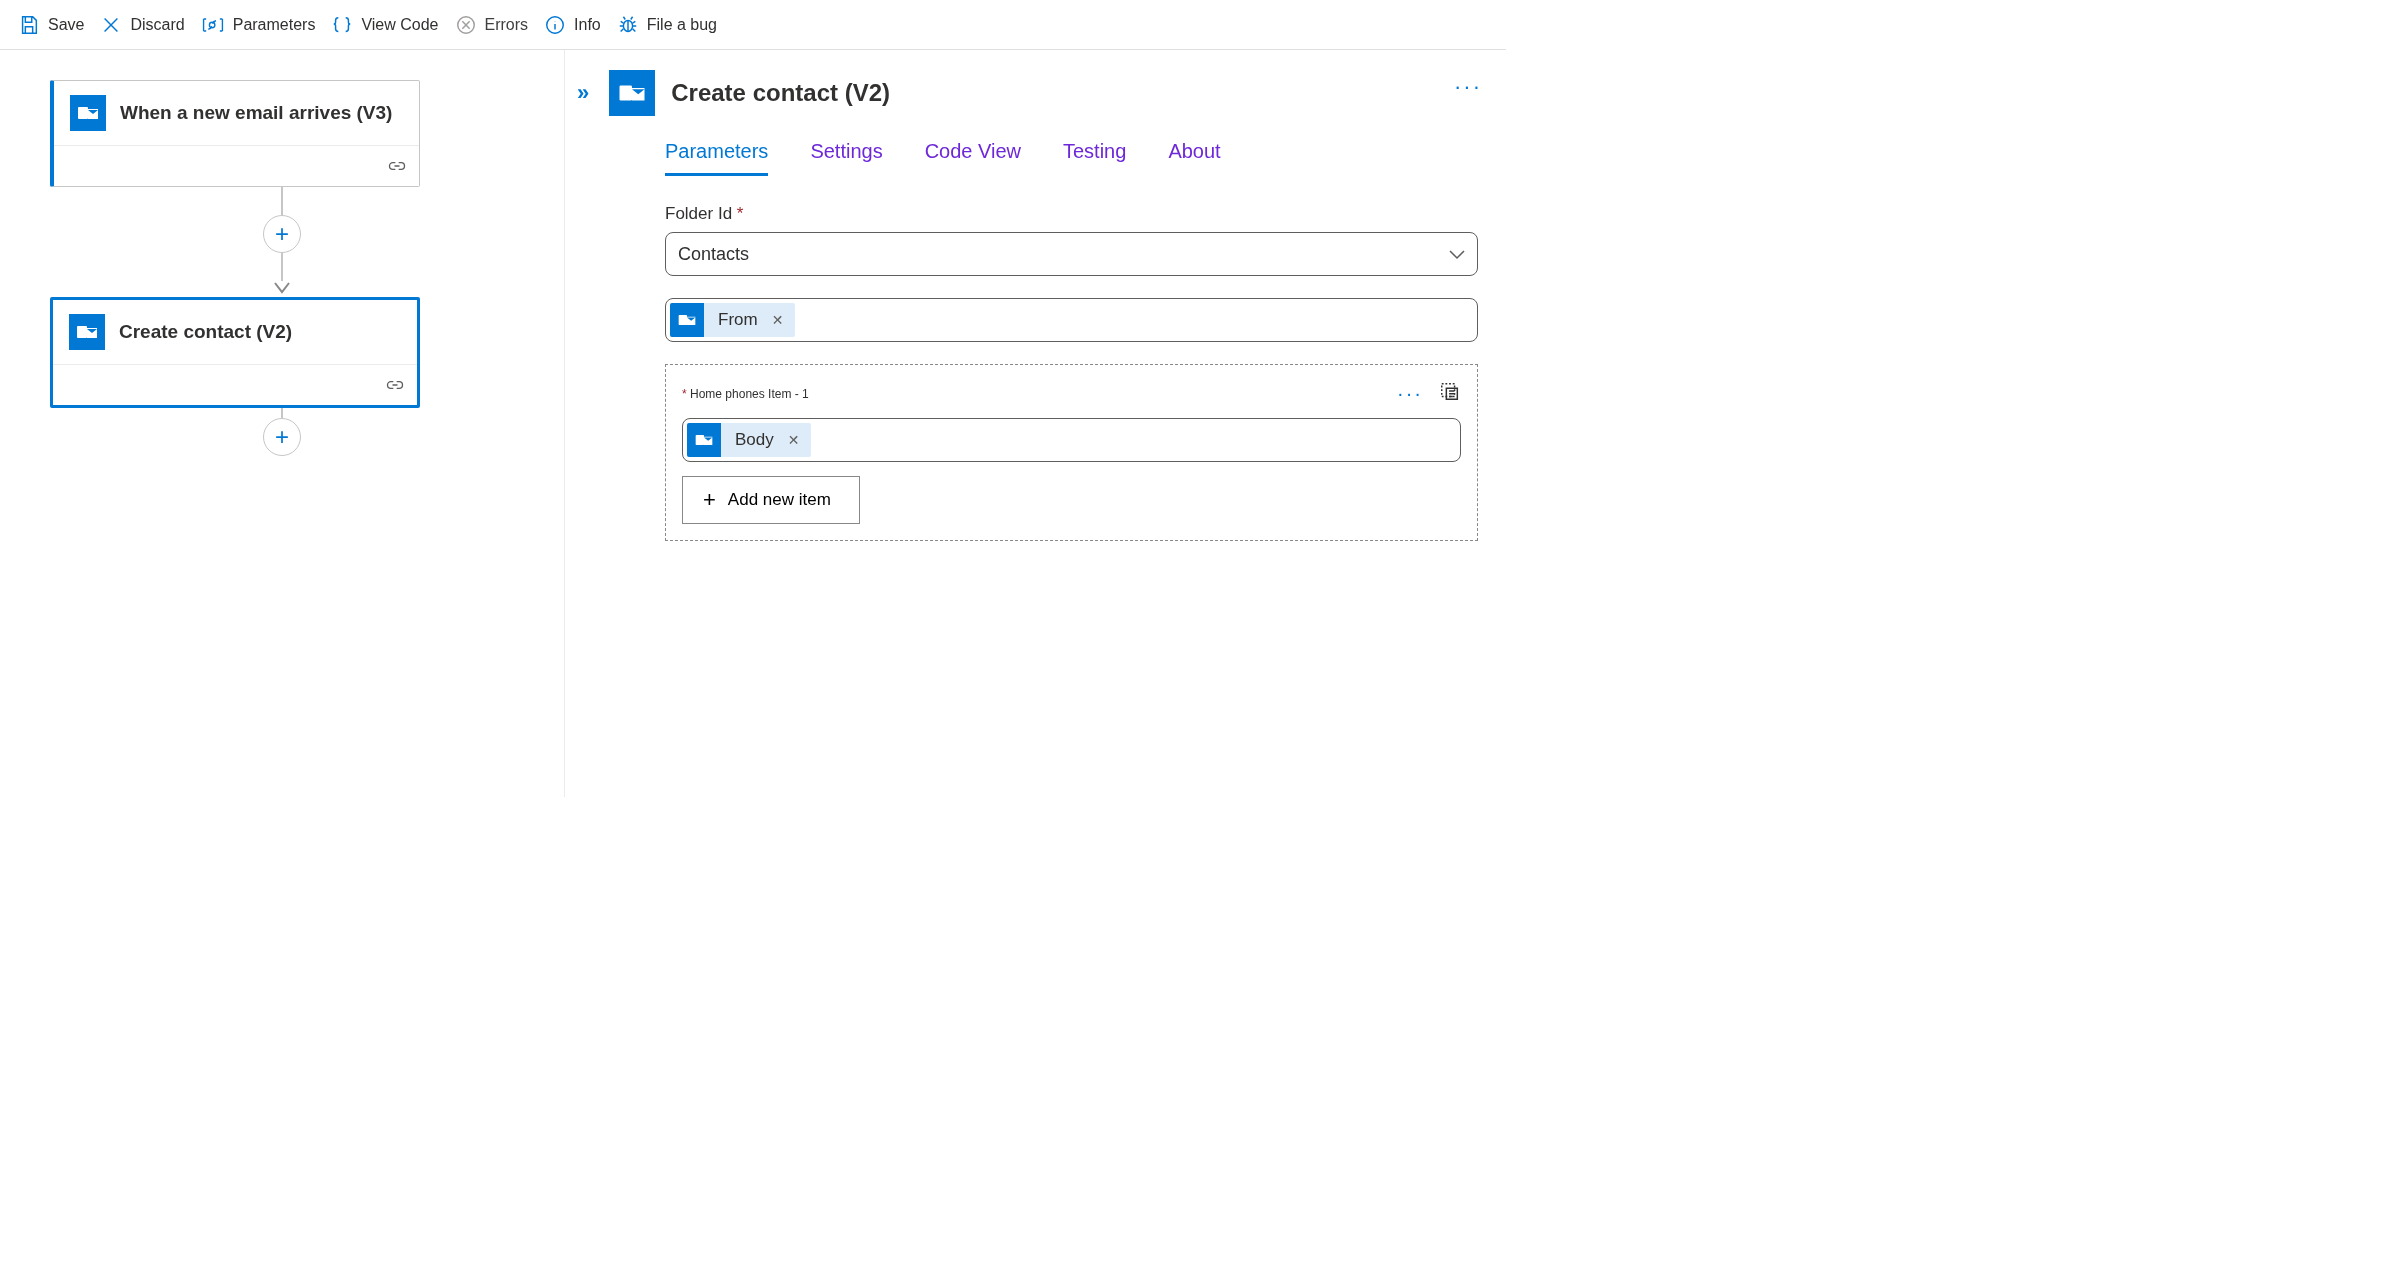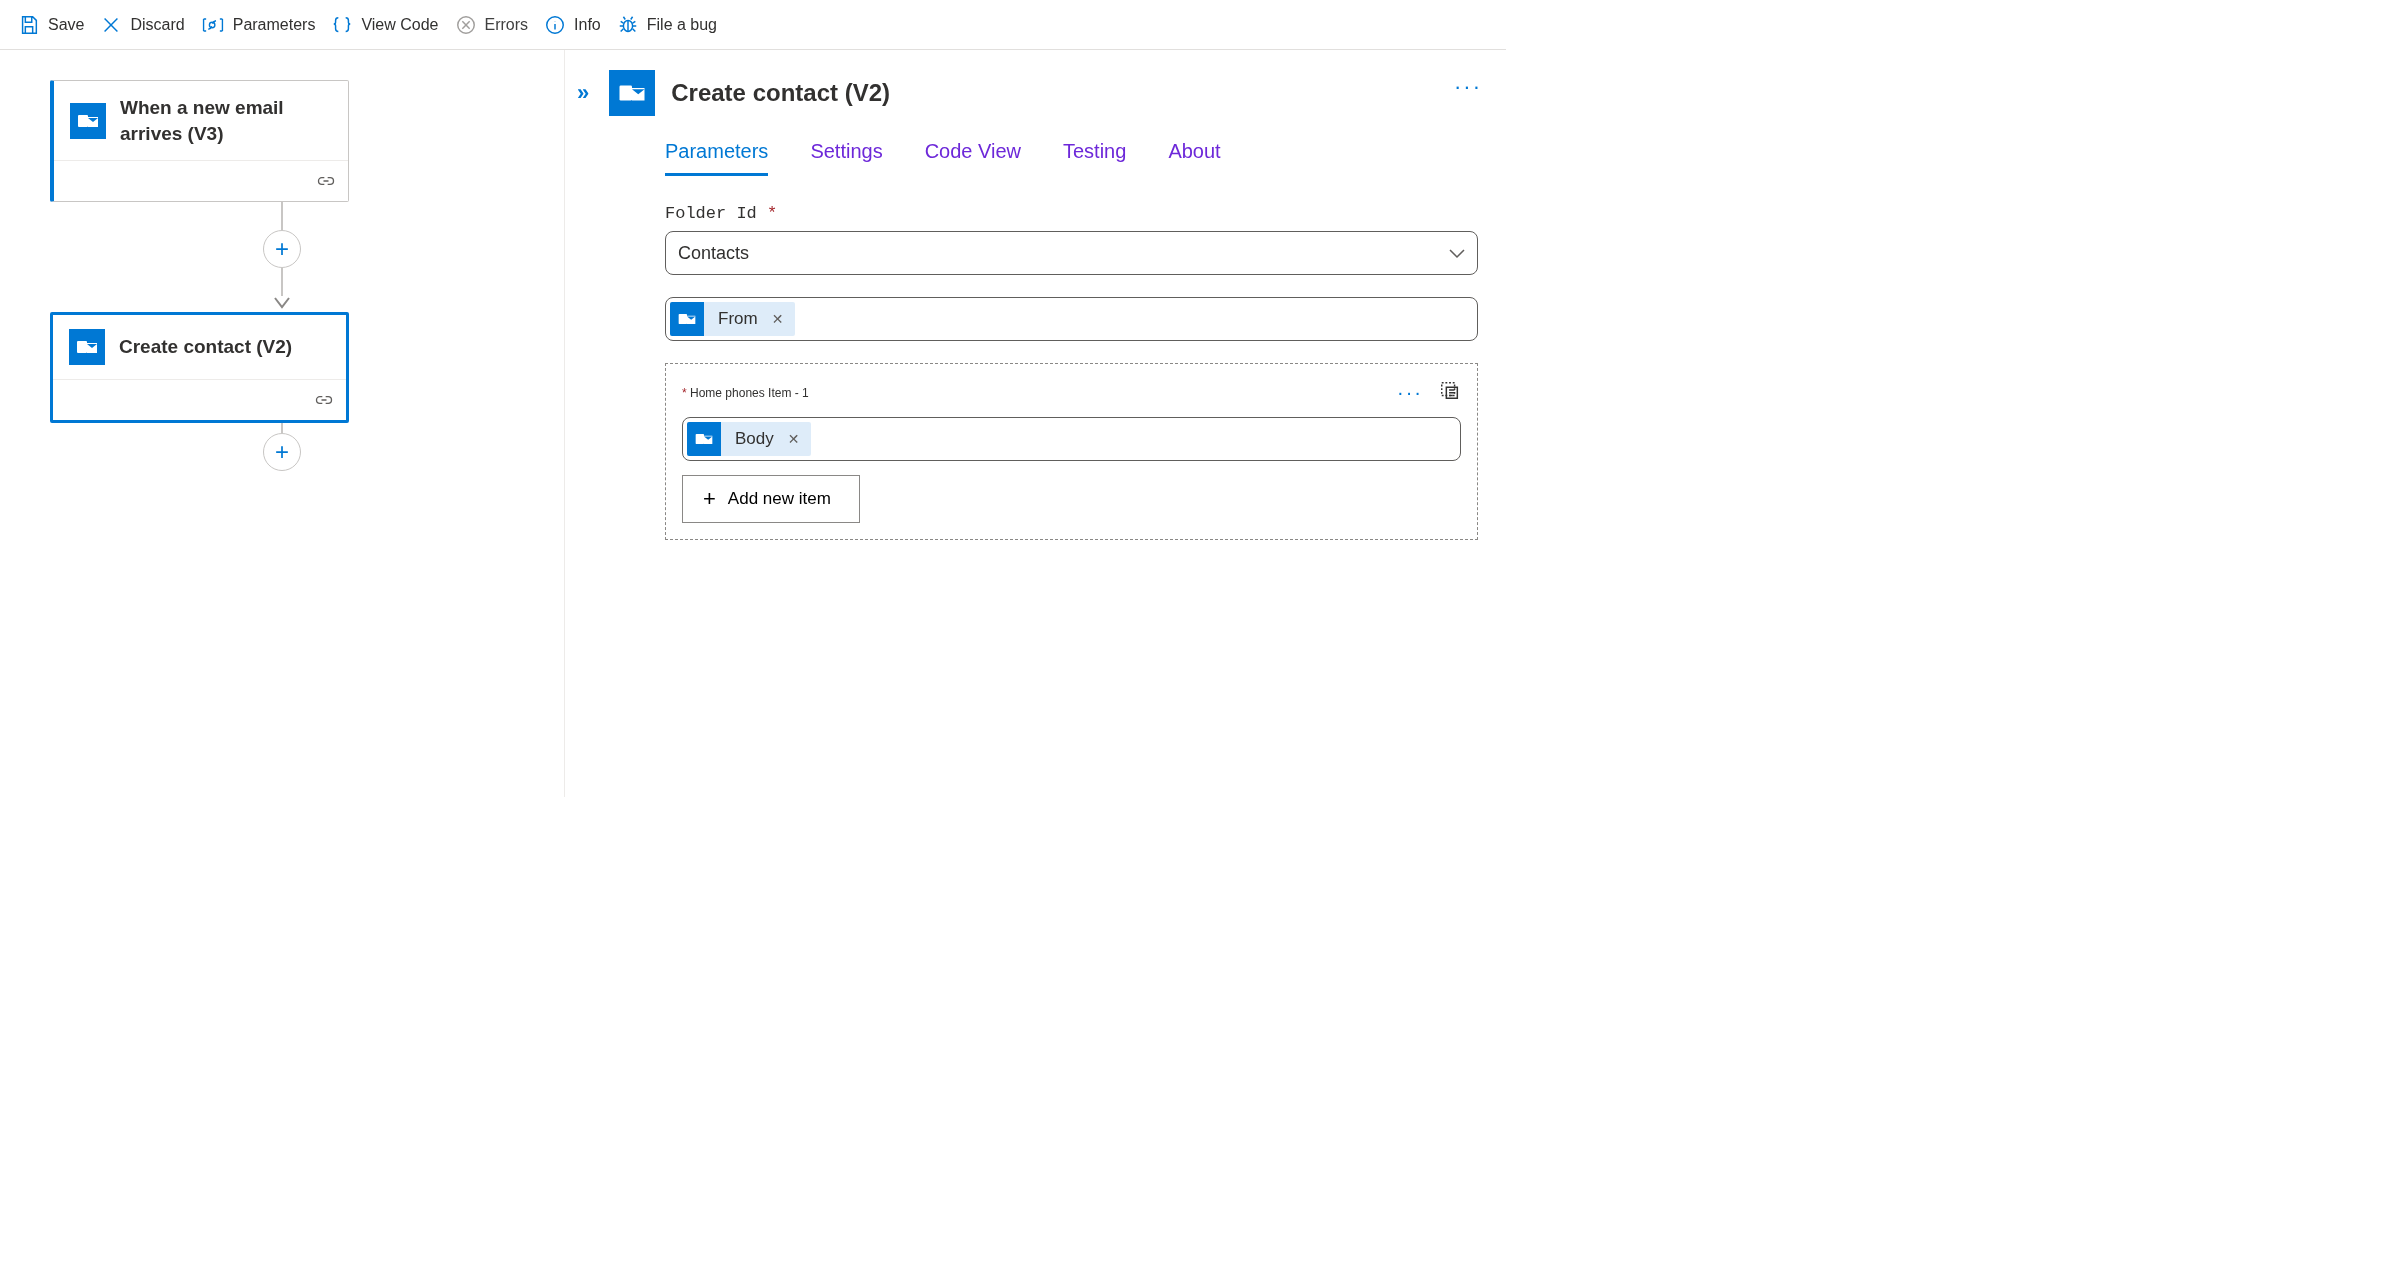--- a/index.html
+++ b/index.html
@@ -41,21 +41,21 @@
   }
   .canvas {
     width: 565px;
     padding: 30px 50px;
     position: relative;
     border-right: 1px solid #edebe9;
   }
   .card {
     border: 1px solid #c8c6c4;
     border-radius: 2px;
-    width: 299px;
+    width: 370px;
     background: #fff;
   }
   .card.accent-left { border-left: 4px solid #0078d4; }
   .card.selected { border: 3px solid #0078d4; }
   .card-head {
     display: flex;
     align-items: center;
     padding: 14px 16px;
     gap: 14px;
     border-bottom: 1px solid #edebe9;
@@ -150,21 +150,20 @@
   .tab.active {
     color: #0078d4;
     border-bottom-color: #0078d4;
   }
   .form {
     padding-left: 88px;
   }
   .field-label {
     font-size: 17px;
     margin-bottom: 8px;
-    font-family: Liberation Mono, monospace;
   }
   .req { color: #a4262c; }
   .select-box, .token-box {
     border: 1px solid #605e5c;
     border-radius: 8px;
     min-height: 44px;
     display: flex;
     align-items: center;
     padding: 4px 12px;
     margin-bottom: 22px;

